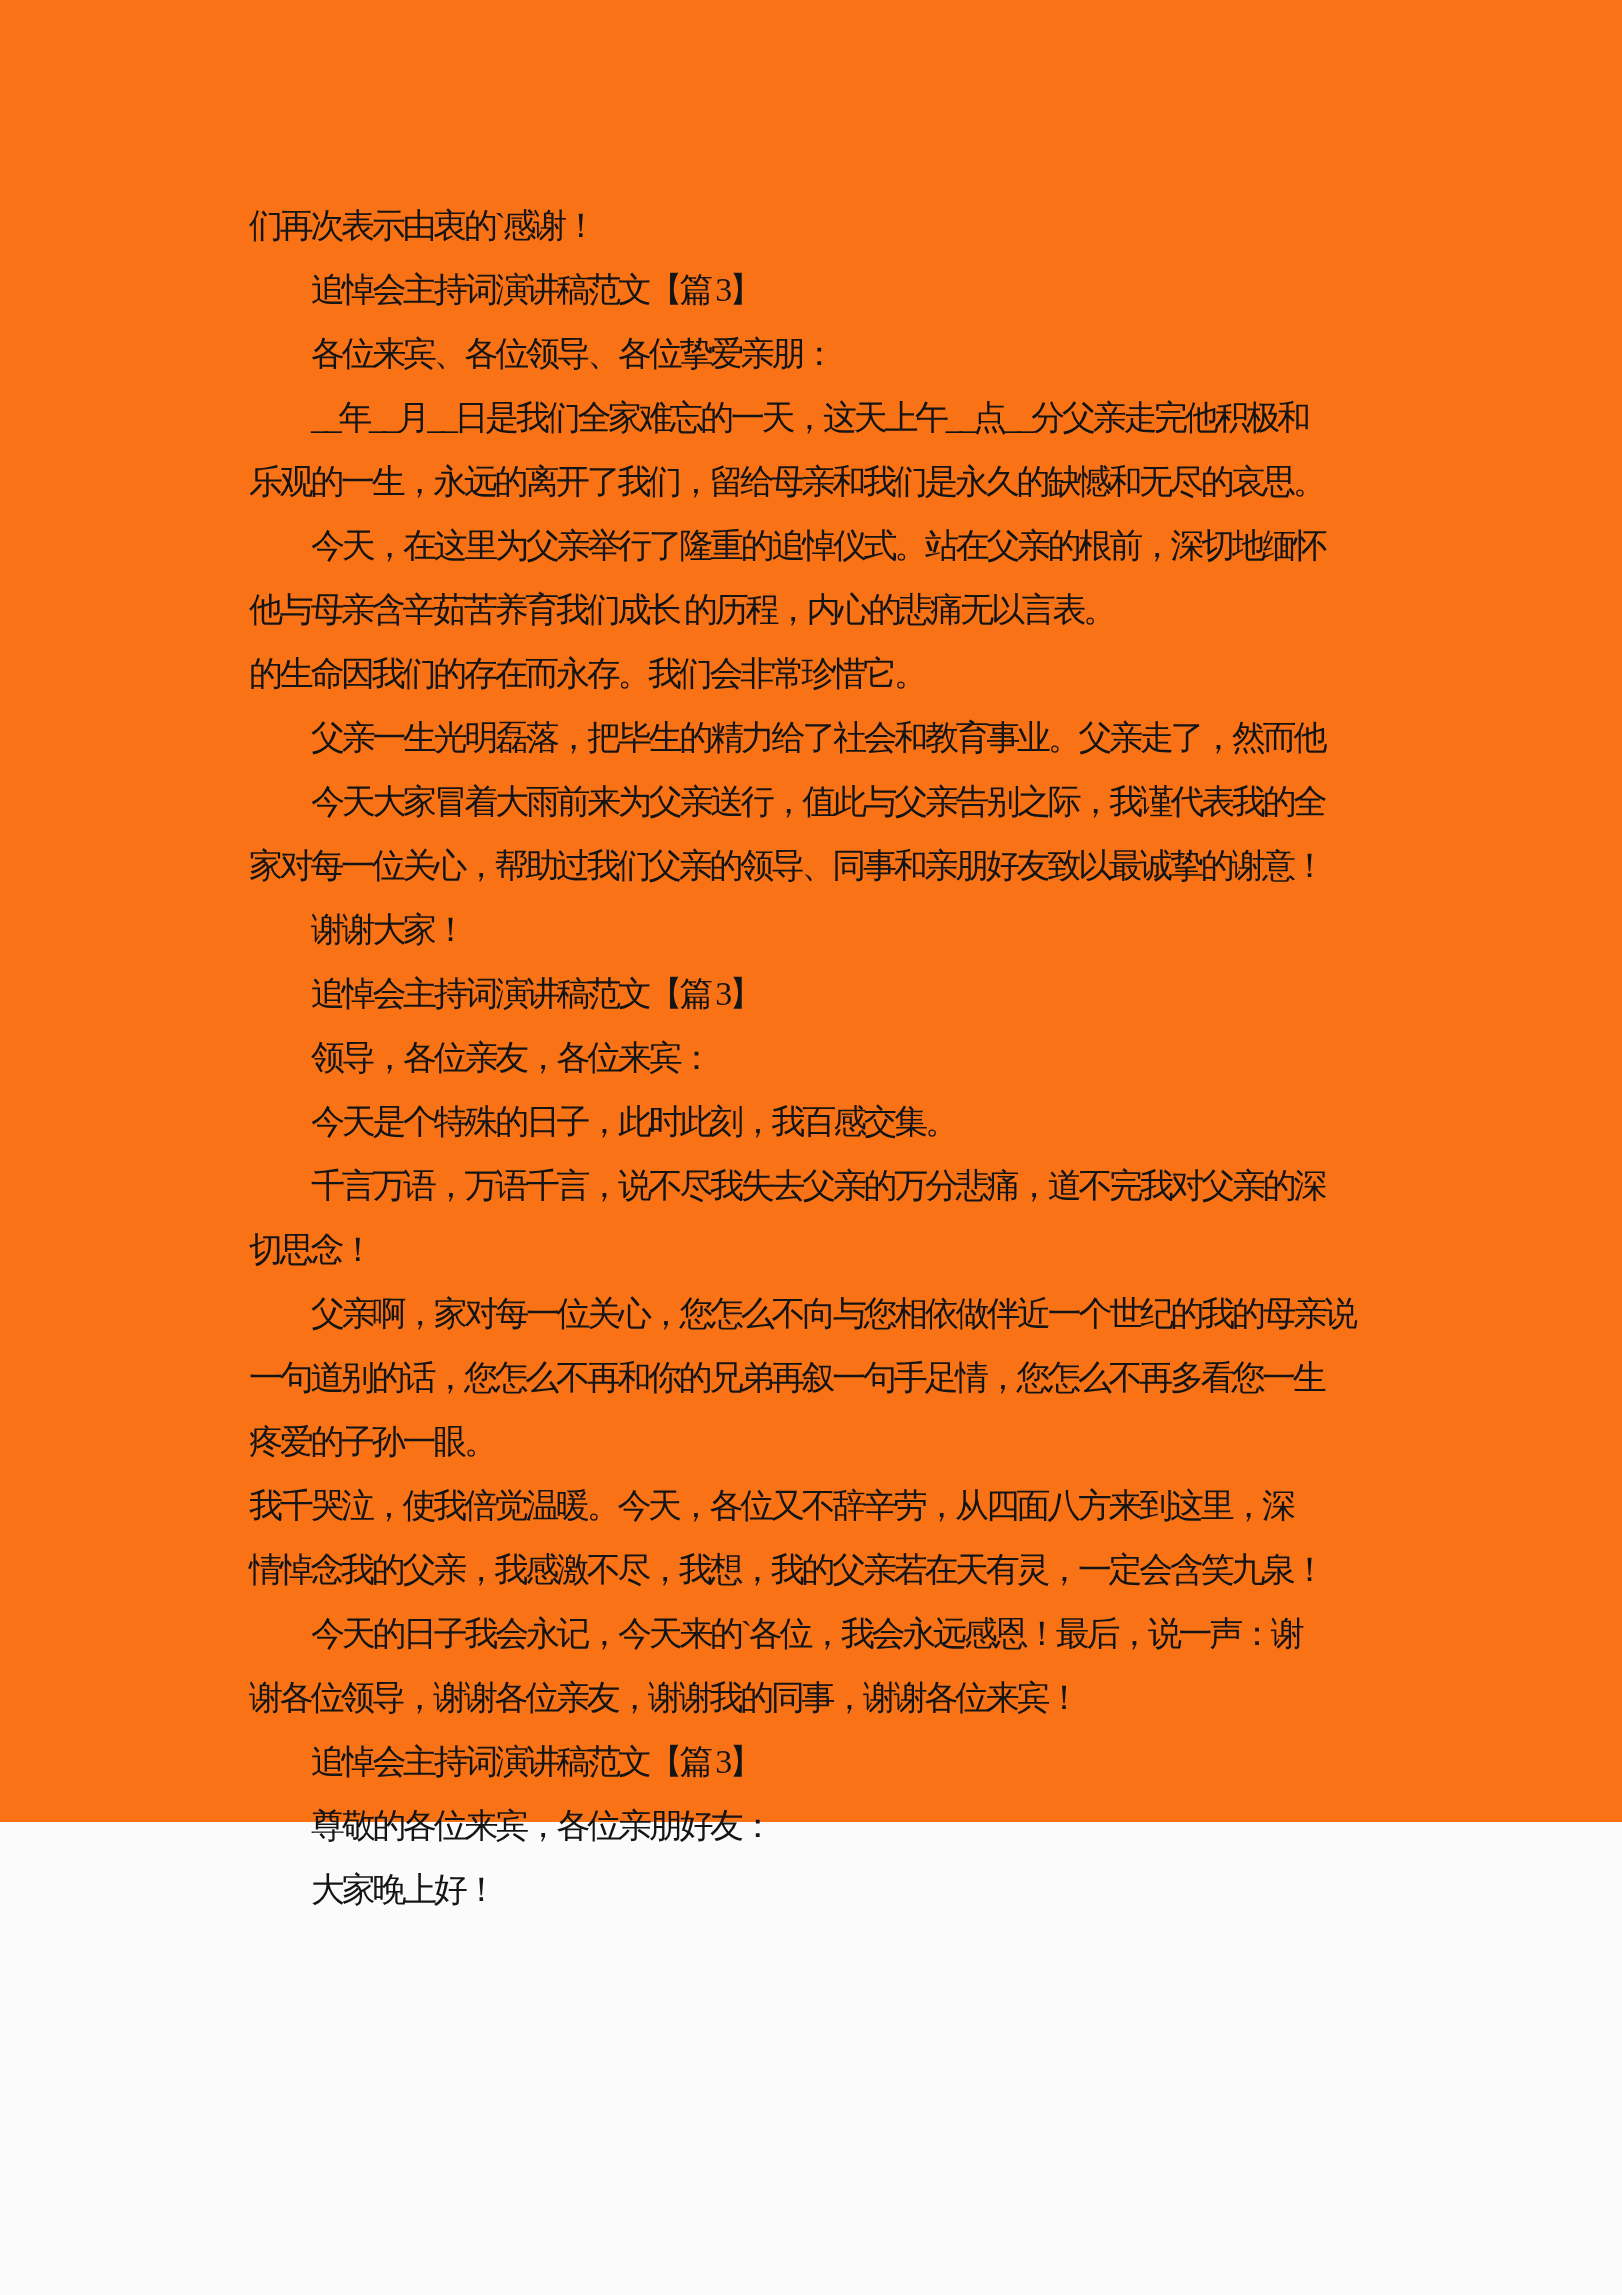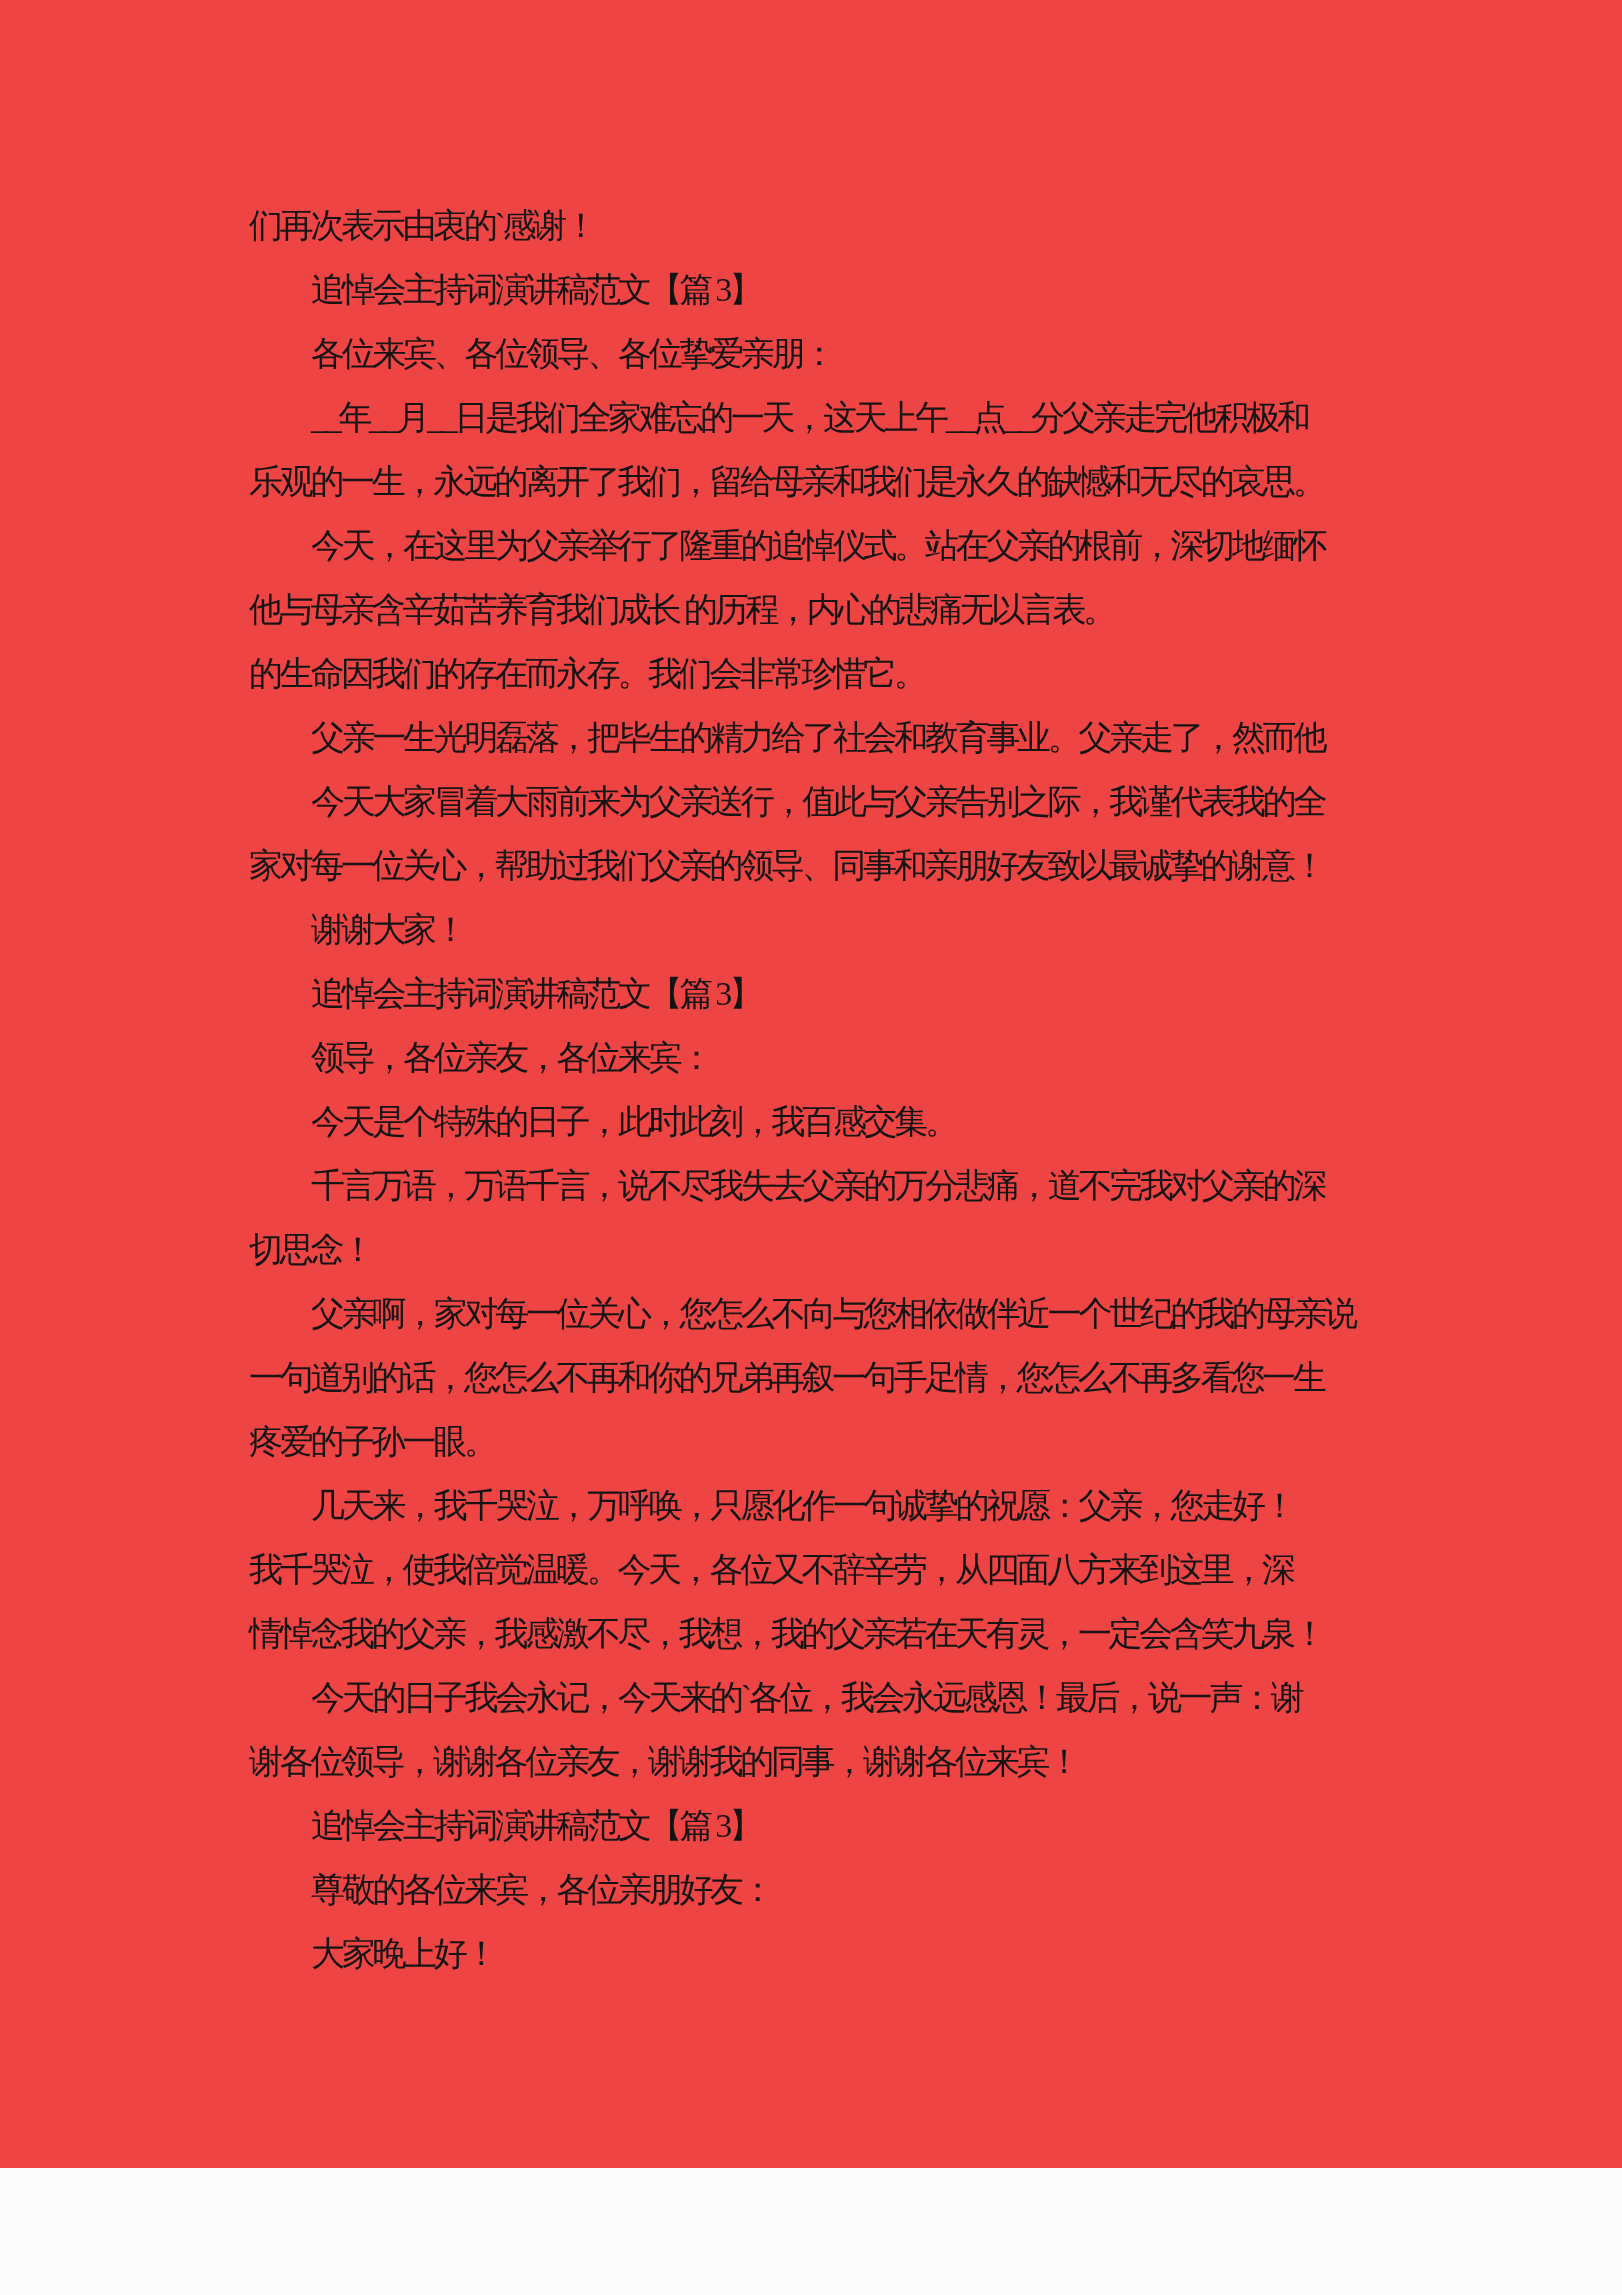--- a/index.html
+++ b/index.html
@@ -6,22 +6,22 @@
     margin: 0;
     padding: 0;
     width: 1623px;
     height: 2295px;
     background: #fbfbfb;
     overflow: hidden;
   }
   .page {
     position: relative;
     width: 1623px;
-    height: 2168px;
-    background: #ef4444;
+    height: 1822px;
+    background: #f97316;
   }
   .textblock {
     position: absolute;
     left: 249px;
     top: 194px;
     width: 1165px;
   }
   .line {
     height: 64px;
     line-height: 64px;
@@ -54,21 +54,20 @@
     <div class="line">家对每一位关心，帮助过我们父亲的领导、同事和亲朋好友致以最诚挚的谢意！</div>
     <div class="line ind">谢谢大家！</div>
     <div class="line ind">追悼会主持词演讲稿范文【篇 3】</div>
     <div class="line ind">领导，各位亲友，各位来宾：</div>
     <div class="line ind">今天是个特殊的日子，此时此刻，我百感交集。</div>
     <div class="line ind">千言万语，万语千言，说不尽我失去父亲的万分悲痛，道不完我对父亲的深</div>
     <div class="line">切思念！</div>
     <div class="line ind">父亲啊，家对每一位关心，您怎么不向与您相依做伴近一个世纪的我的母亲说</div>
     <div class="line">一句道别的话，您怎么不再和你的兄弟再叙一句手足情，您怎么不再多看您一生</div>
     <div class="line">疼爱的子孙一眼。</div>
-    <div class="line ind">几天来，我千哭泣，万呼唤，只愿化作一句诚挚的祝愿：父亲，您走好！</div>
     <div class="line">我千哭泣，使我倍觉温暖。今天，各位又不辞辛劳，从四面八方来到这里，深</div>
     <div class="line">情悼念我的父亲，我感激不尽，我想，我的父亲若在天有灵，一定会含笑九泉！</div>
     <div class="line ind">今天的日子我会永记，今天来的`各位，我会永远感恩！最后，说一声：谢</div>
     <div class="line">谢各位领导，谢谢各位亲友，谢谢我的同事，谢谢各位来宾！</div>
     <div class="line ind">追悼会主持词演讲稿范文【篇 3】</div>
     <div class="line ind">尊敬的各位来宾，各位亲朋好友：</div>
     <div class="line ind">大家晚上好！</div>
   </div>
 </div>
 

